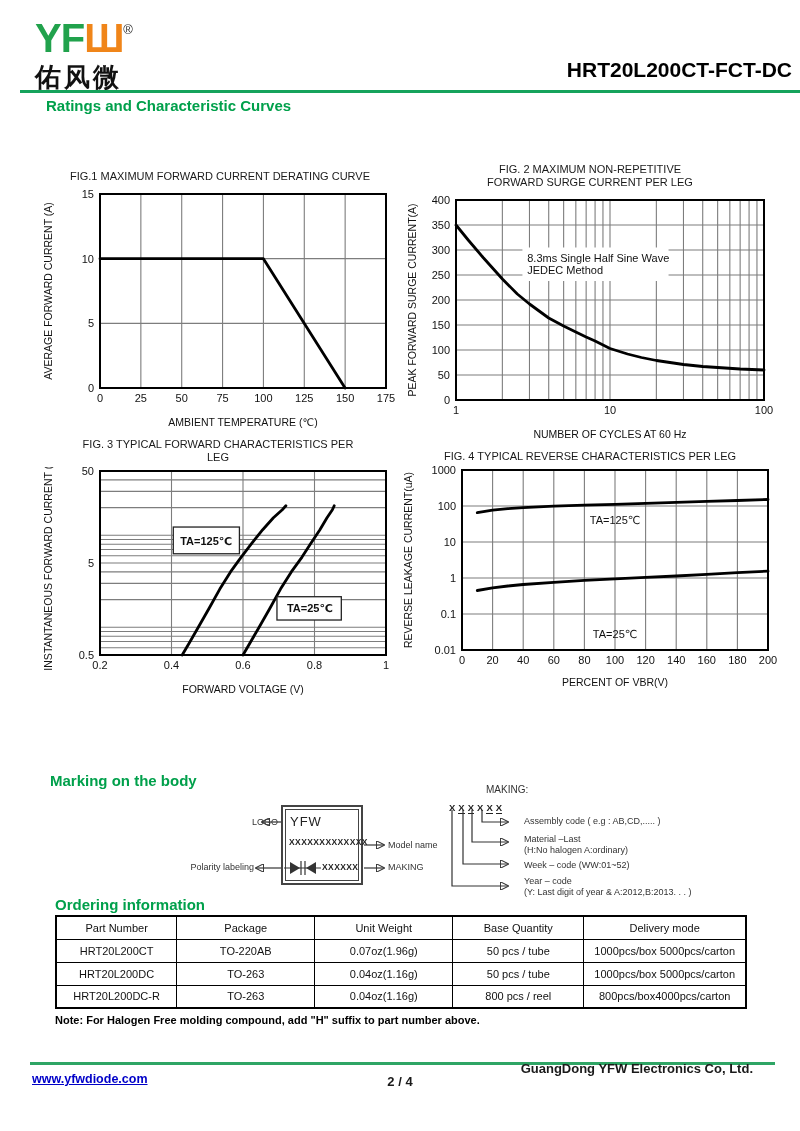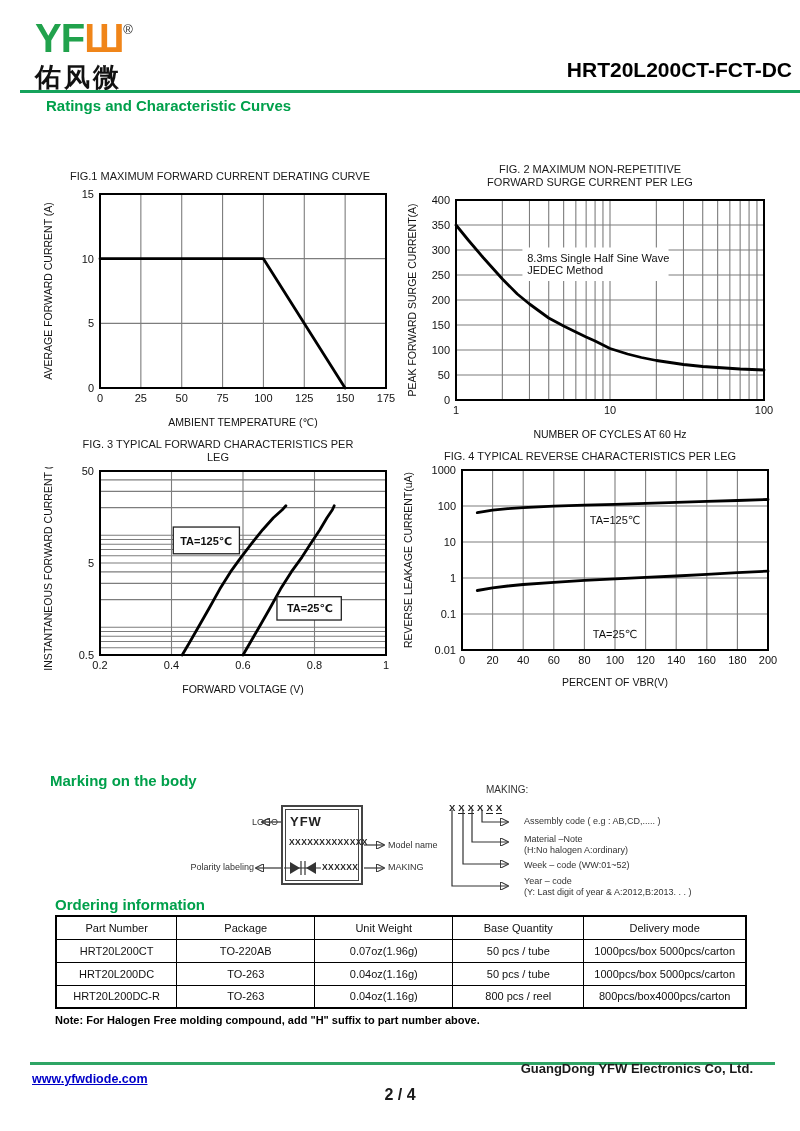--- a/index.html
+++ b/index.html
@@ -50,21 +50,21 @@
   table.order th, table.order td {
     border:1.5px solid #000; height:23px; text-align:center;
     font-size:11px; font-weight:normal; color:#111; padding:0 3px;margin-top:45px;
   }
   table.order { border:2px solid #000; }
   .note { font-size:11px; font-weight:bold; color:#000; margin-top:5px; }
 
   
   .footer-rule { height:3px; background:#2FA565; }
   .footer-link { font-size:12.5px; font-weight:bold; color:#0000C8; text-decoration:underline; }
-  .footer-page { font-size:16px; font-weight:bold; text-align:center;margin-top:12px; }
+  .footer-page { font-size:13px; font-weight:bold; text-align:center; }
   .footer-company { font-size:13px; font-weight:bold; }
 </style>
 </head>
 <body>
 
 <div class="abs" style="left:35px; top:10px;">
   <div class="logo-text"><span class="logo-yf">YF</span><span class="logo-w">Ш</span><span class="logo-reg">®</span></div>
   <div class="logo-cn">佑风微</div>
 </div>
 <div class="abs part-number" style="right:8px; top:58px;">HRT20L200CT-FCT-DC</div>
@@ -236,35 +236,35 @@
       <text class="axis" x="215" y="220" text-anchor="middle">PERCENT OF VBR(V)</text>
       <text class="axis" transform="translate(12,94) rotate(-90)" text-anchor="middle">REVERSE LEAKAGE CURRENT(uA)</text>
     </svg>
 </div>
 
 <div class="abs section-title" style="left:50px; top:772px;">Marking on the body</div>
 
 <div class="abs mark-box-outer" style="left:281px; top:805px; width:82px; height:80px;">
   <div class="mark-box-inner"></div>
 </div>
-<div class="abs mark-yfw" style="left:290px; top:814px;font-weight:bold;">YFW</div>
+<div class="abs mark-yfw" style="left:290px; top:814px;">YFW</div>
 <div class="abs mark-xs" style="left:289px; top:837px;">XXXXXXXXXXXXX</div>
 <div class="abs mark-xs" style="left:322px; top:862px;">XXXXXX</div>
 
 <div class="abs small-label" style="left:230px; top:817px; width:48px; text-align:right;">LOGO</div>
 <div class="abs small-label" style="left:388px; top:840px;">Model name</div>
 <div class="abs small-label" style="left:178px; top:862px; width:76px; text-align:right;">Polarity labeling</div>
 <div class="abs small-label" style="left:388px; top:862px;">MAKING</div>
 
 <div class="abs making-title" style="left:452px; top:784px;padding-left:34px;">MAKING:</div>
 <div class="abs" style="left:449px; top:797px;">
   <span class="code-x">X</span><span class="code-x u">X</span><span class="code-x u">X</span><span class="code-x">X</span><span class="code-x u">X</span><span class="code-x u">X</span>
 </div>
 <div class="abs desc" style="left:524px; top:816px;">Assembly code ( e.g : AB,CD,..... )</div>
-<div class="abs desc" style="left:524px; top:834px;">Material –Note
+<div class="abs desc" style="left:524px; top:834px;">Material –Last
 (H:No halogen   A:ordinary)</div>
 <div class="abs desc" style="left:524px; top:860px;">Week – code (WW:01~52)</div>
 <div class="abs desc" style="left:524px; top:876px;">Year – code
 (Y: Last digit of year &amp; A:2012,B:2013. . . )</div>
 
 <svg class="abs overlay-svg" style="left:180px; top:795px; pointer-events:none;" width="420" height="110" viewBox="0 0 420 110">
   <defs>
     <marker id="ah" viewBox="0 0 10 10" refX="9" refY="5" markerWidth="7" markerHeight="7" orient="auto-start-reverse">
       <path d="M0,0 L10,5 L0,10 z" fill="#333" stroke="none"></path>
     </marker>

